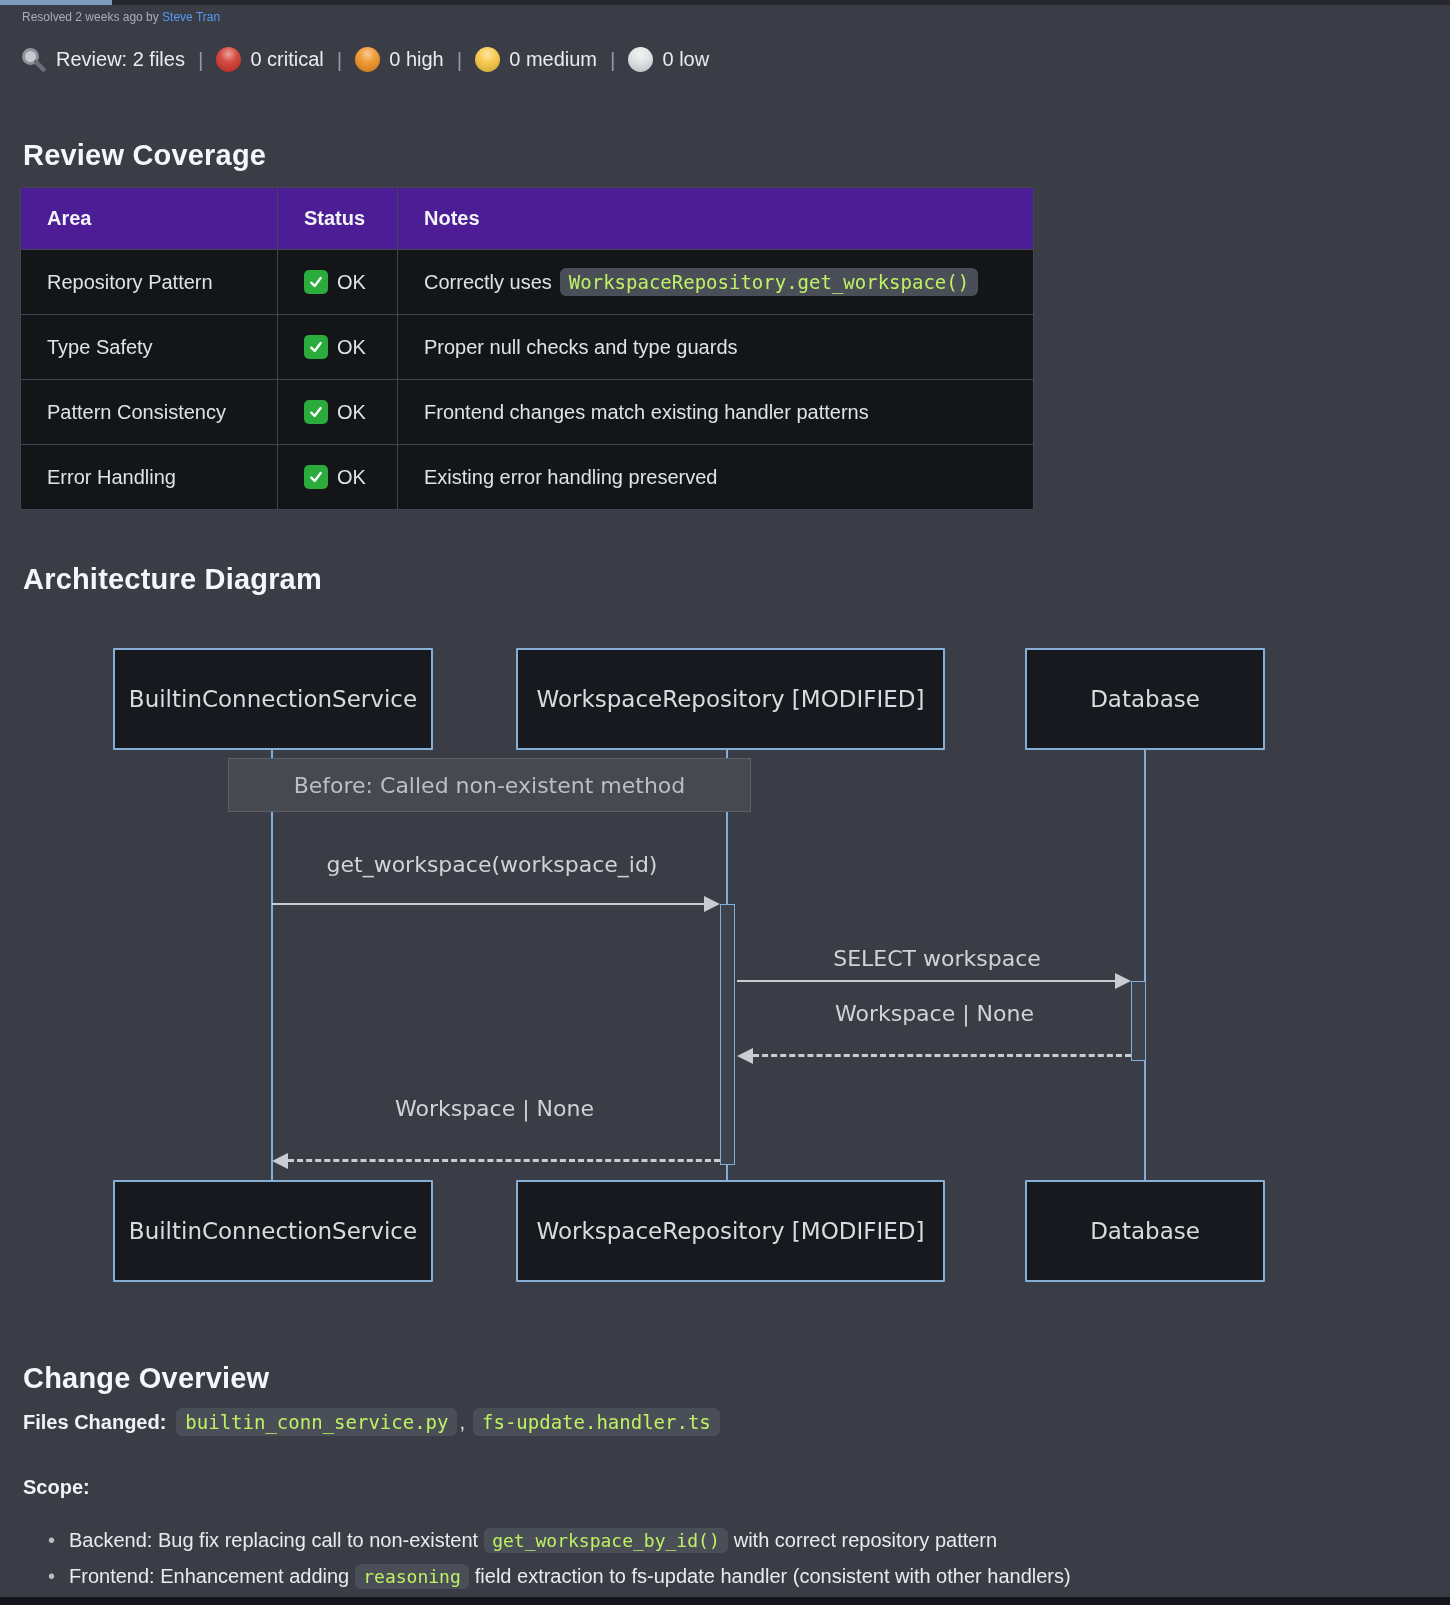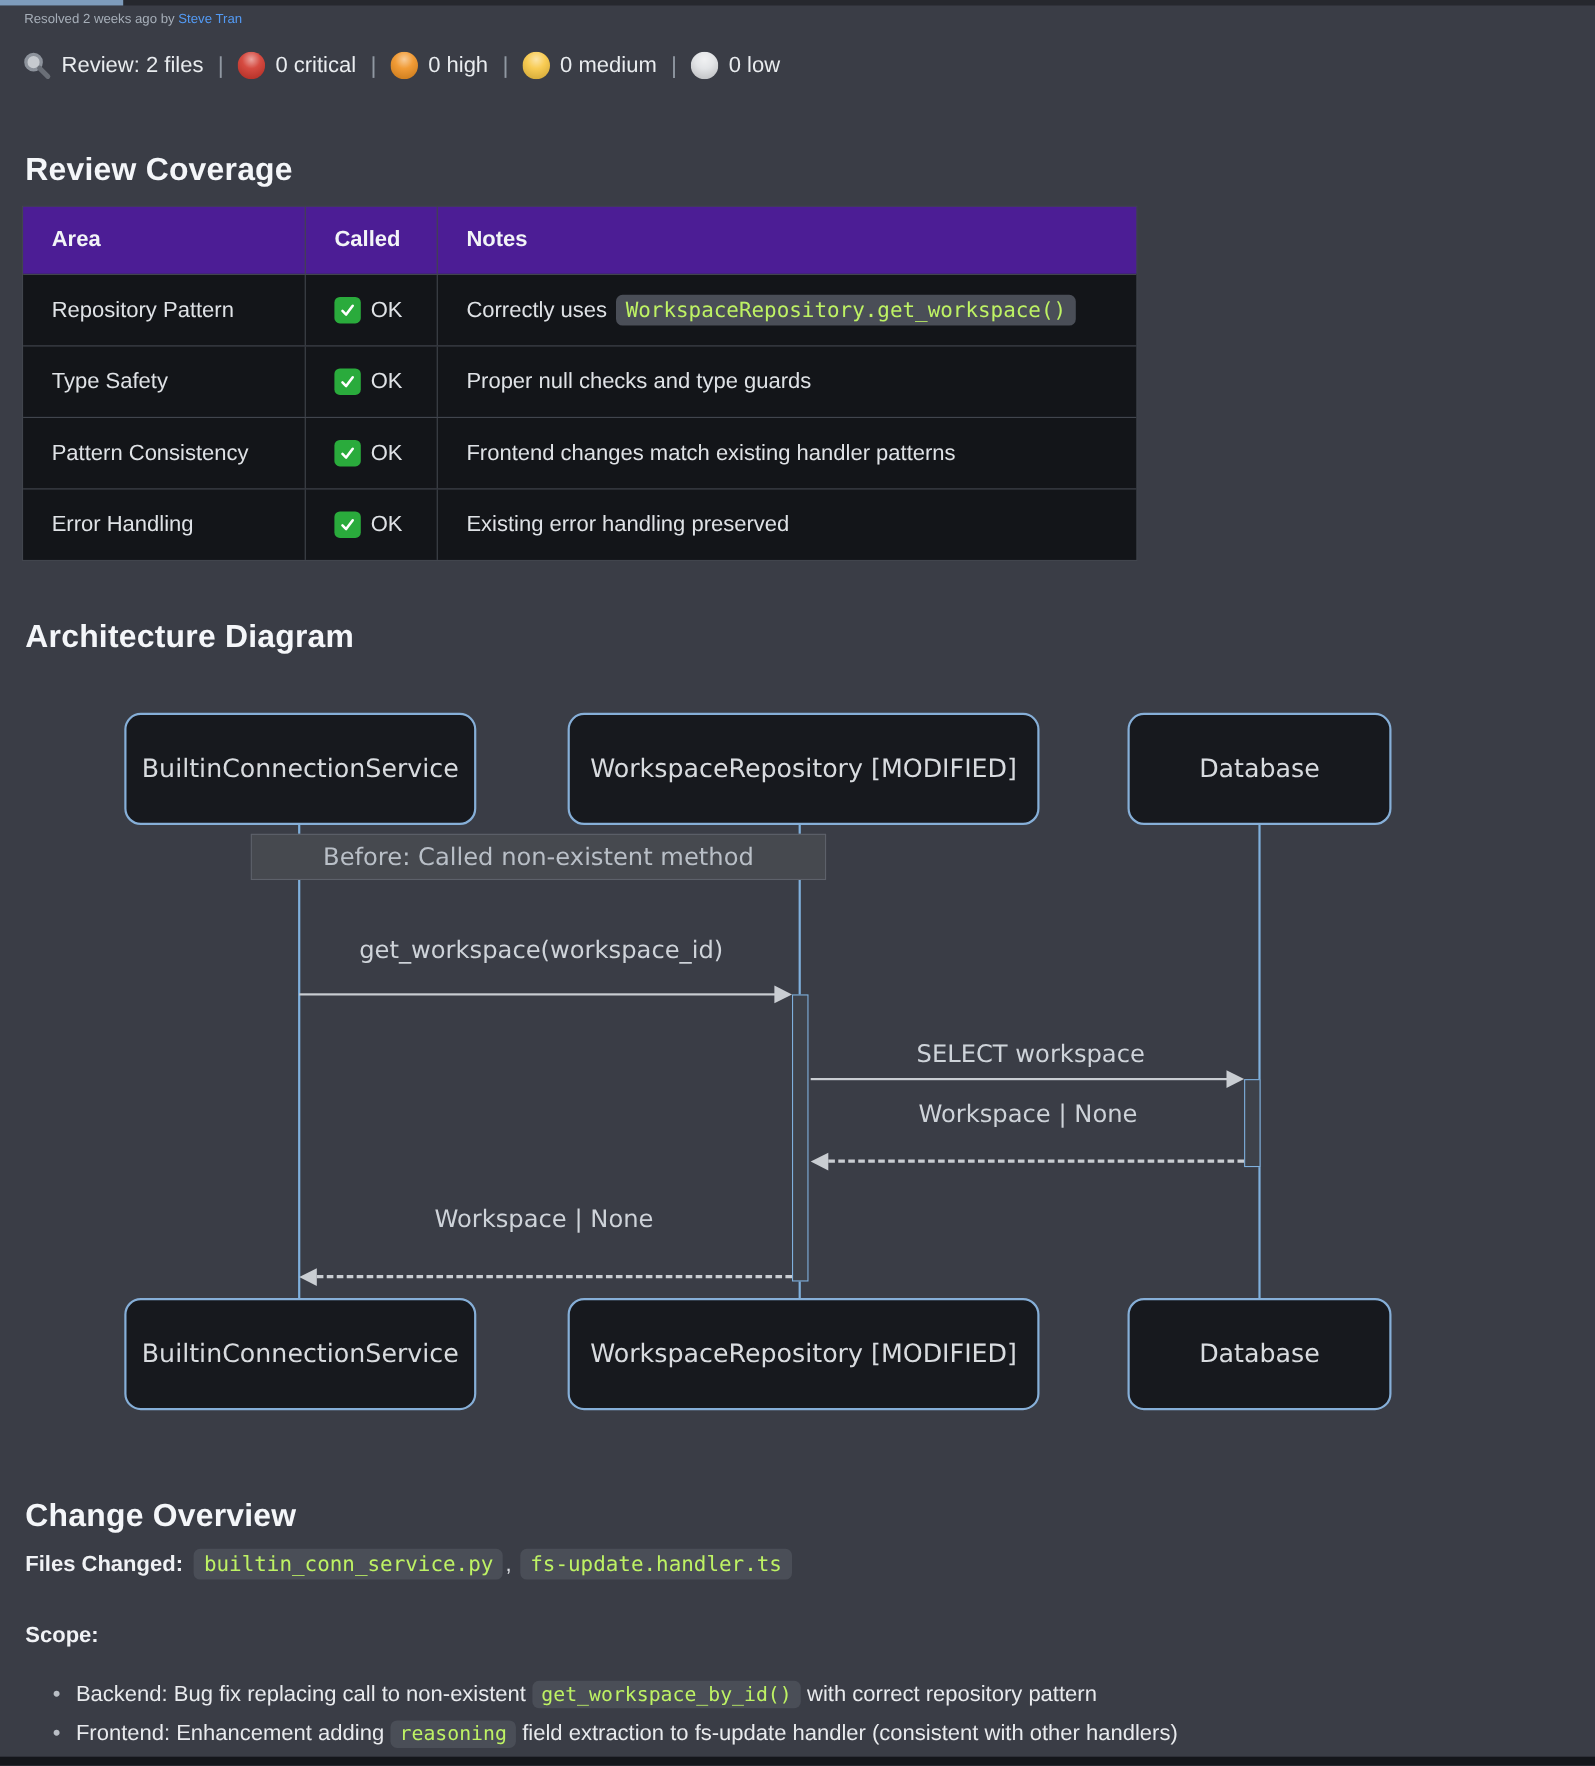--- a/index.html
+++ b/index.html
@@ -45,23 +45,23 @@
   .check svg{display:block;}
 
   
   .chip{font-family:"DejaVu Sans Mono",monospace;background:#4a4e57;color:#bef264;
         border-radius:6px;padding:3px 9px;font-size:19px;white-space:nowrap;}
   .rc-body .chip{margin-left:8px;font-size:19px;}
 
   
   .seq-text{font-family:"DejaVu Sans",sans-serif;}
   .lifeline{width:2px;top:750px;height:430px;background:#7fb0dd;}
-  .actor-box{height:102px;box-sizing:border-box;background:#17191e;border:2px solid #86afd8;border-radius:15px;
+  .actor-box{height:102px;box-sizing:border-box;background:#17191e;border:2px solid #86afd8;border-radius:1px;
              display:flex;align-items:center;justify-content:center;font-size:23px;color:#d8dbdf;}
-  .note{left:228px;top:758px;width:523px;height:42px;box-sizing:border-box;background:#46494f;border:1px solid #5d616a;
+  .note{left:228px;top:758px;width:523px;height:54px;box-sizing:border-box;background:#46494f;border:1px solid #5d616a;
         display:flex;align-items:center;justify-content:center;font-size:22px;color:#b9bfc7;}
   .msg-label{height:30px;text-align:center;font-size:22px;color:#ced3d9;}
   .arrow-line{height:0;border-top:3px solid #c9cdd2;}
   .arrow-line.thin{border-top-width:2.5px;}
   .arrow-line.dashed{border-top-style:dashed;}
   .head-right{width:0;height:0;border-top:8px solid transparent;border-bottom:8px solid transparent;border-left:16px solid #c9cdd2;}
   .head-left{width:0;height:0;border-top:8px solid transparent;border-bottom:8px solid transparent;border-right:16px solid #c9cdd2;}
   .activation{box-sizing:border-box;width:15px;background:#3e424a;border:1.5px solid #7fb0dd;}
 
   
@@ -104,21 +104,21 @@
     <span class="sep">|</span>
     <span class="dot" style="background-color: rgb(223, 225, 228);"></span>
     <span>0 low</span>
   </div>
 
   <div class="abs h2 rc">Review Coverage</div>
 
   <div class="abs rc-table">
     <div class="rc-row rc-head">
       <div>Area</div>
-      <div>Called</div>
+      <div>Status</div>
       <div>Notes</div>
     </div>
     <div class="rc-row rc-body">
       <div>Repository Pattern</div>
       <div>
         <span class="check">
             <svg width="16" height="16" viewBox="0 0 24 24">
               <polyline points="5,13 10,18 19,6" fill="none" stroke="#fff" stroke-width="3.5" stroke-linecap="round" stroke-linejoin="round"></polyline>
             </svg>
           </span>

